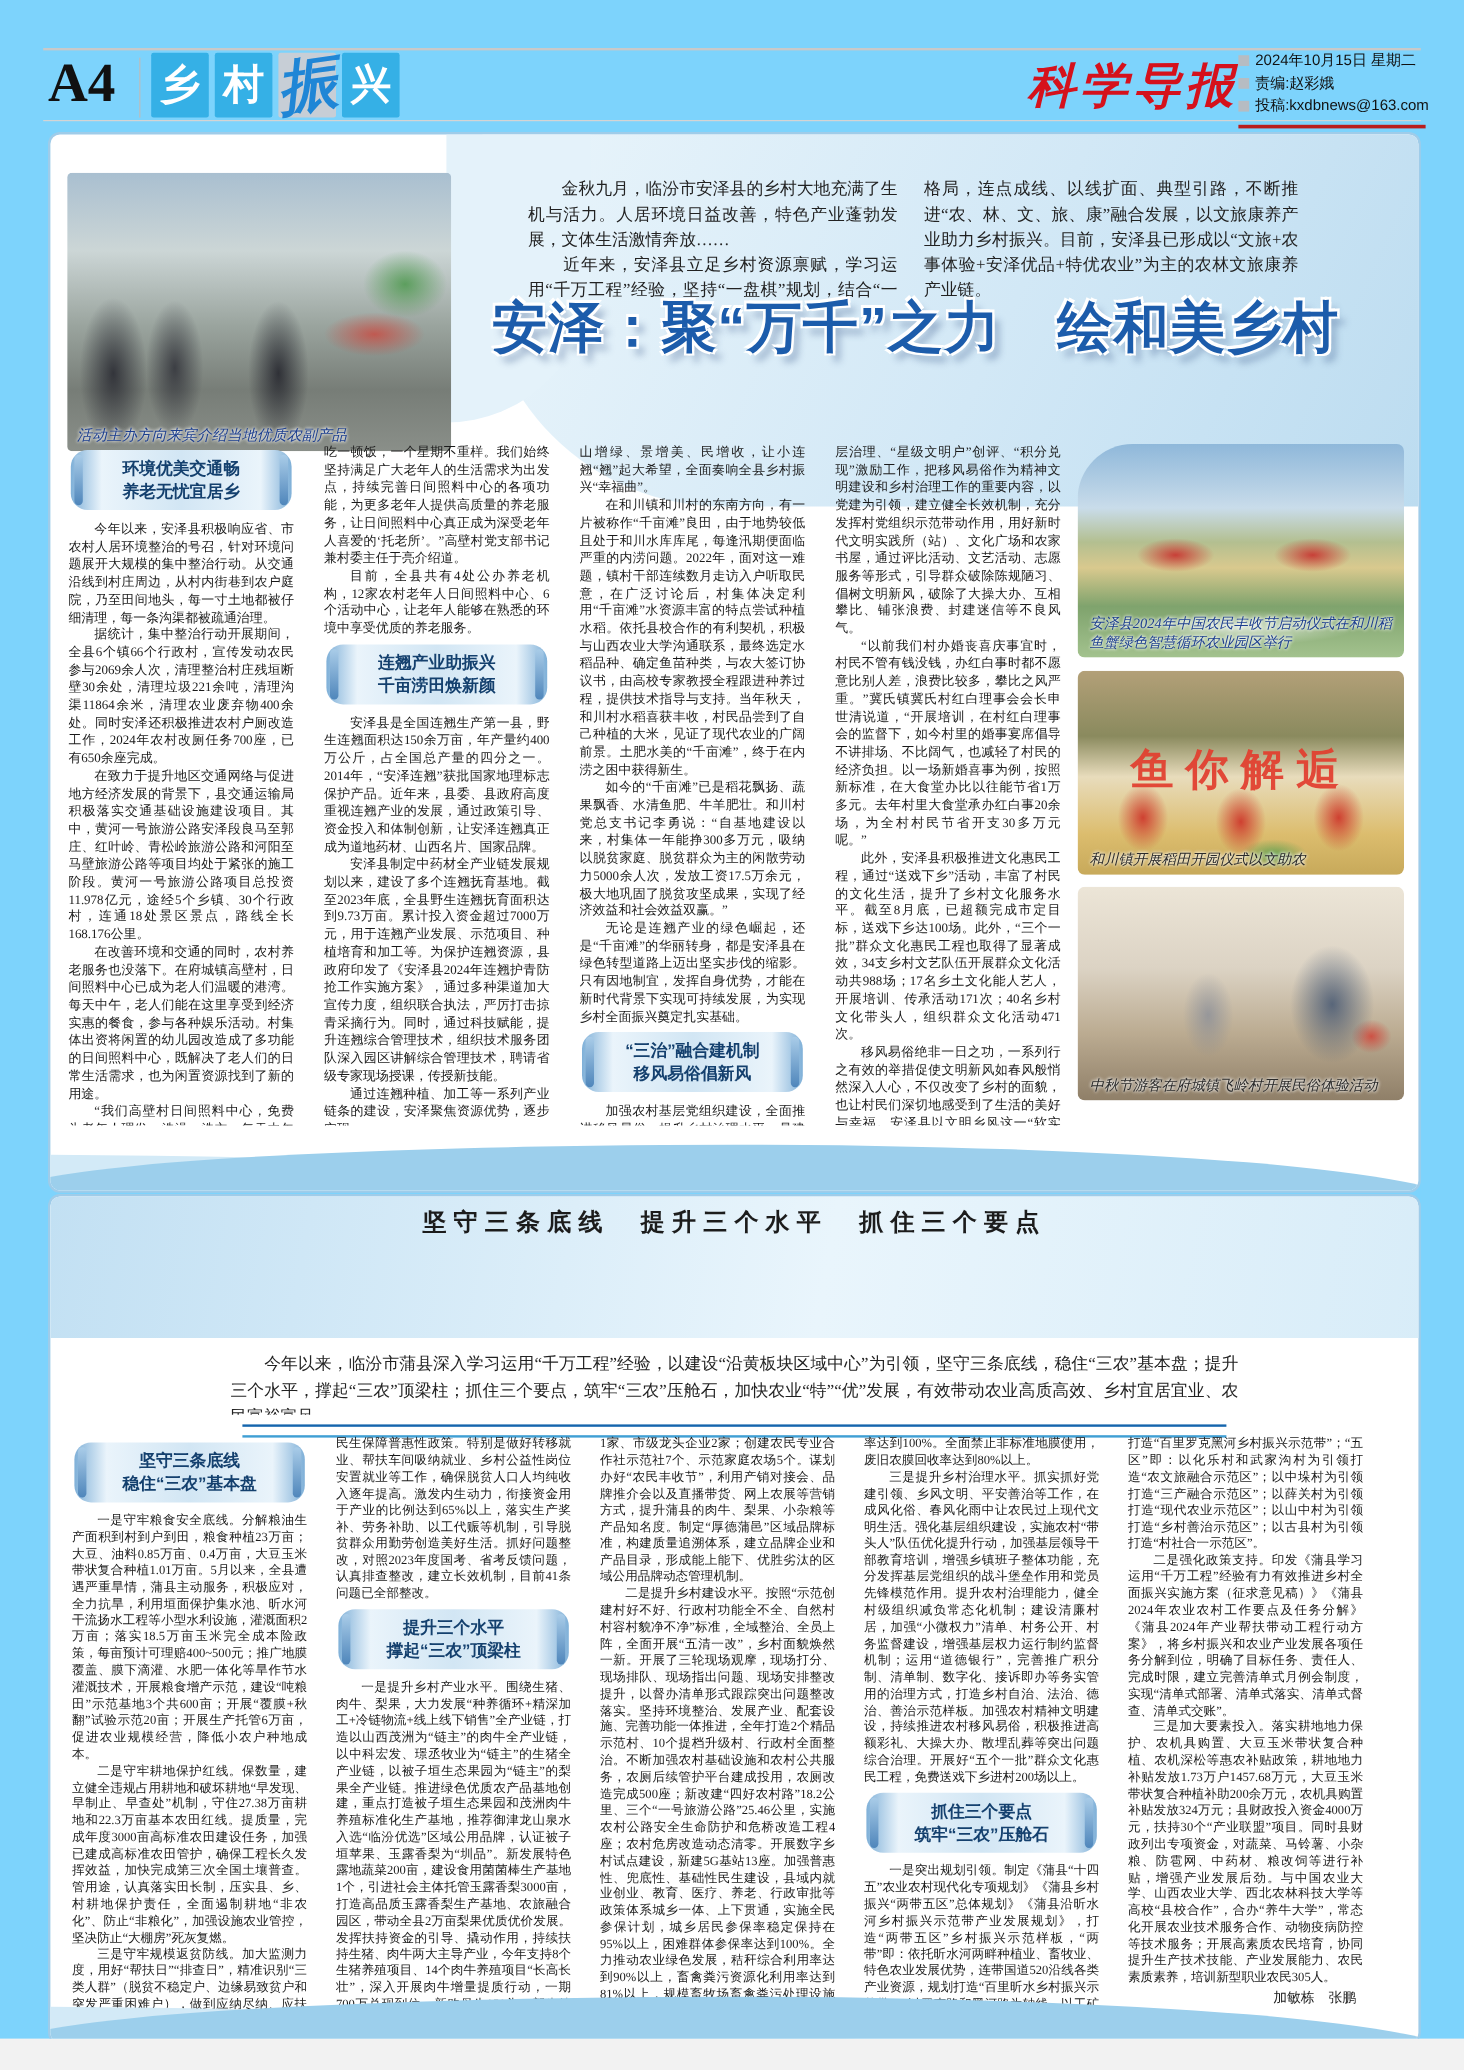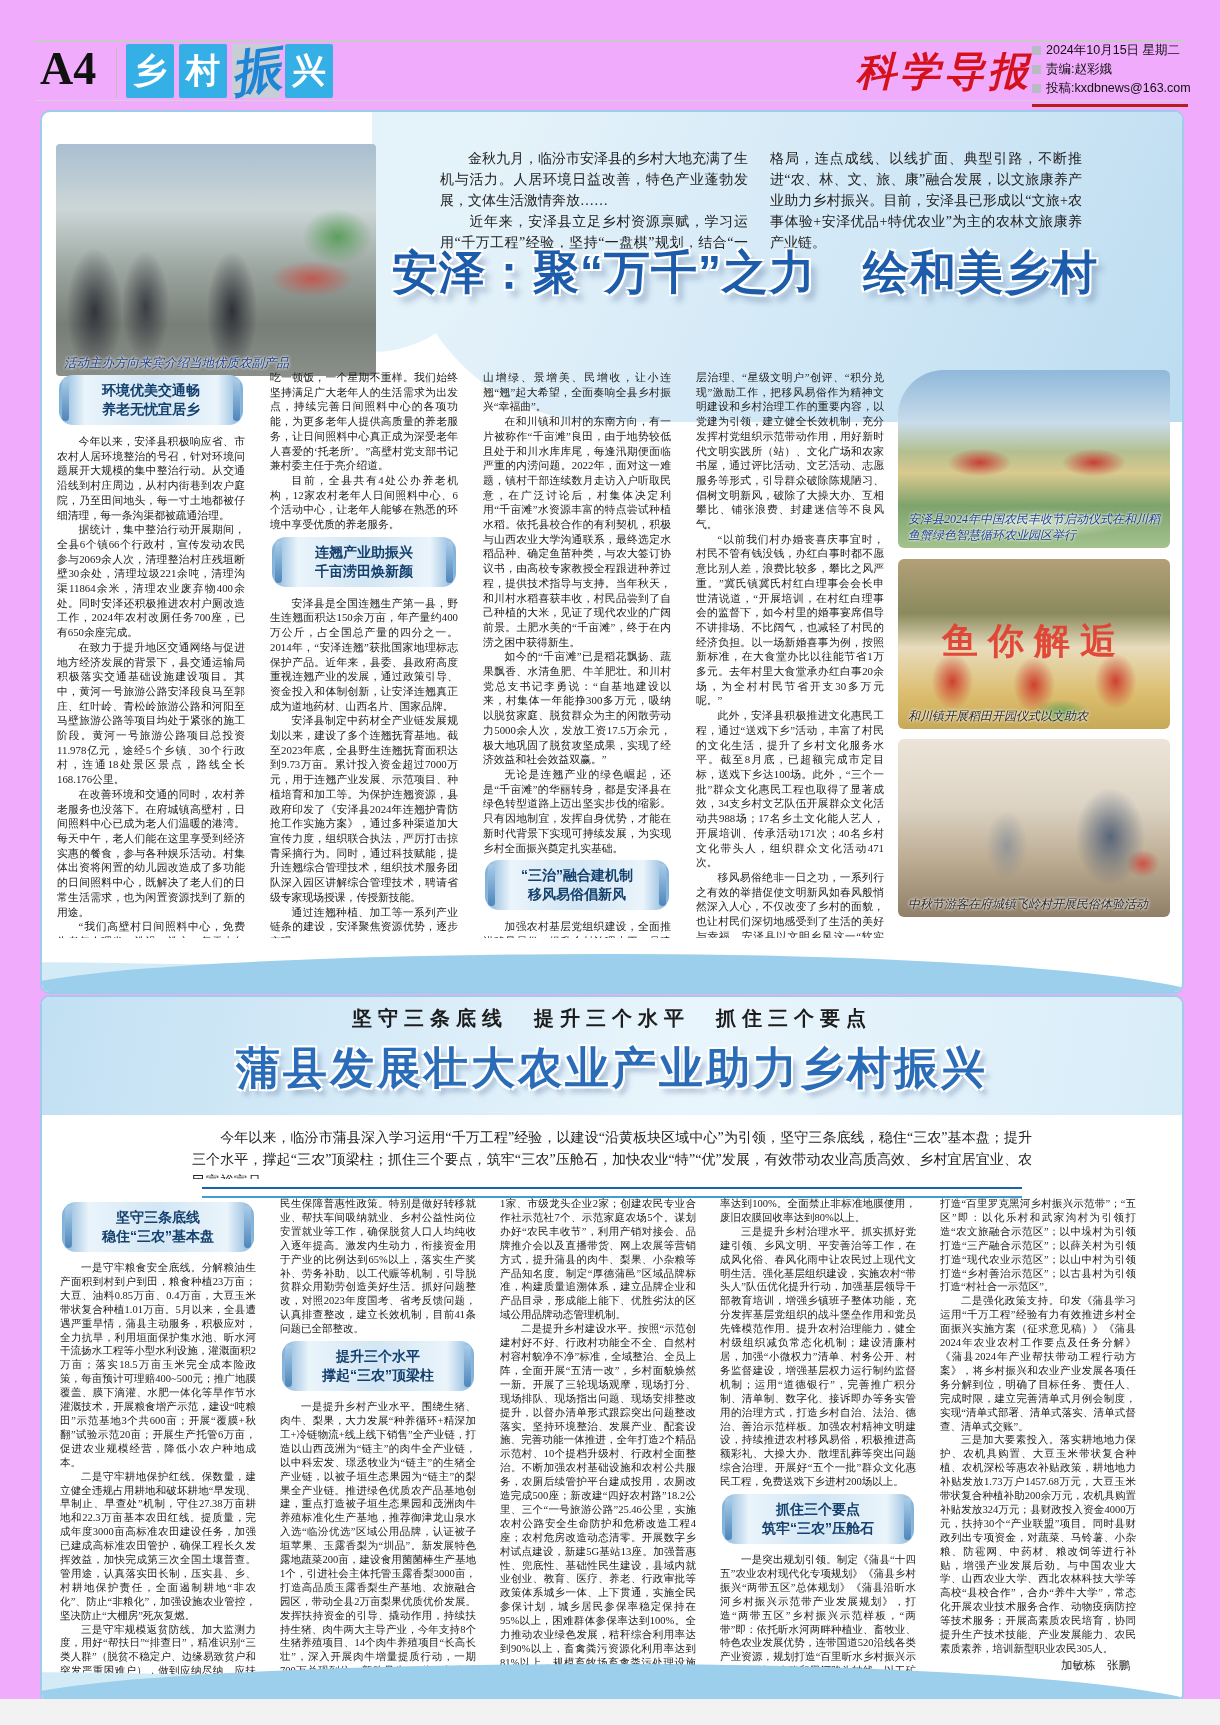--- a/index.html
+++ b/index.html
@@ -1,16 +1,16 @@
 <!DOCTYPE html>
 <html><head>
 <meta charset="utf-8">
 <style>
   html,body{margin:0;padding:0;background:#f2f2f2;}
-  .page{position:relative;width:1220px;height:1699px;margin:0 auto;background:#f0abfc;
+  .page{position:relative;width:1220px;height:1699px;margin:0 auto;background:#7dd3fc;
         font-family:"Liberation Serif","DejaVu Serif",serif;color:#1a1a1a;overflow:hidden;}
   .abs{position:absolute;}
 
   
   .hdr-topline{left:36px;top:40px;width:1148px;height:2px;background:#c9c9c9;}
   .hdr-underline{left:36px;top:100px;width:1148px;height:1px;background:#d4d4d4;}
   .page-no{left:40px;top:42px;font-size:46px;font-weight:bold;font-family:"Liberation Serif",serif;color:#111;}
   .hdr-vdiv{left:116px;top:48px;width:1px;height:50px;background:#bcbcbc;}
   .sec-boxes{left:126px;top:44px;display:flex;gap:5px;}
   .sec-box{width:48px;height:54px;background:#35b0e6;color:#fff;font-family:"Liberation Sans",sans-serif;
@@ -42,21 +42,21 @@
         radial-gradient(36px 86px at 55% 72%,rgba(20,20,30,.75),rgba(20,20,30,0) 70%),
         radial-gradient(50px 40px at 88% 40%,rgba(70,150,70,.8),rgba(70,150,70,0) 70%),
         radial-gradient(60px 26px at 80% 58%,rgba(210,60,50,.7),rgba(210,60,50,0) 70%),
         linear-gradient(180deg,#a9bfd0 0%,#ccd6d6 28%,#9aa49e 55%,#777d77 78%,#8a8f89 100%); margin-top: 24px;}
   .lead-cap{left:8px;right:8px;bottom:4px;color:#1d3f8f;font-size:12.5px;font-style:italic;
             text-shadow:0 0 3px #fff,0 0 3px #fff;}
   .intro{width:308px;height:102px;font-size:14px;line-height:21px;text-align:justify;white-space:pre-line;
          color:#222;overflow:hidden;}
   .intro1{left:398px;top:36px;}
   .intro2{left:728px;top:36px;width:312px;}
-  .headline-main{left:350px;top:130px;width:742px;font-family:"Liberation Sans",sans-serif;
+  .headline-main{left:350px;top:130px;width:742px;text-align:center;font-family:"Liberation Sans",sans-serif;
       font-weight:900;font-size:46px;letter-spacing:1px;color:#1c5cab;white-space:nowrap;
       text-shadow:2px 2px 0 #fff,-2px -2px 0 #fff,2px -2px 0 #fff,-2px 2px 0 #fff,6px 7px 6px rgba(60,90,140,.4);}
 
   .col{overflow:hidden;text-align:justify;}
   .tcol{top:258px;height:568px;width:188px;font-size:10.8px;line-height:14.7px;}
   .tcol1{left:15px;} .tcol2{left:228px;} .tcol3{left:441px;} .tcol4{left:654px;}
   .bcol{top:200px;height:482px;width:196px;font-size:10.5px;line-height:13.9px;}
   .bcol1{left:18px;} .bcol2{left:238px;} .bcol3{left:458px;} .bcol4{left:678px;} .bcol5{left:898px;}
 
   .para{text-indent:2em;margin:0;}
@@ -204,21 +204,20 @@
       <div class="sp-cap cap-dark">中秋节游客在府城镇飞岭村开展民俗体验活动</div>
     </div>
 
     <div class="abs wave2"></div>
     <div class="abs wave1"></div>
   </div>
 
   <div class="abs box box-bottom">
     <div class="abs banner">
       <div class="abs kicker">坚守三条底线　提升三个水平　抓住三个要点</div>
-      <div class="abs headline-bottom">蒲县发展壮大农业产业助力乡村振兴</div>
     </div>
     <div class="abs bintro">　　今年以来，临汾市蒲县深入学习运用“千万工程”经验，以建设“沿黄板块区域中心”为引领，坚守三条底线，稳住“三农”基本盘；提升三个水平，撑起“三农”顶梁柱；抓住三个要点，筑牢“三农”压舱石，加快农业“特”“优”发展，有效带动农业高质高效、乡村宜居宜业、农民富裕富足。</div>
     <div class="abs brule"></div>
 
     <div class="abs col bcol bcol1">
         <div class="pill">坚守三条底线
 稳住“三农”基本盘</div>
         <div class="para">一是守牢粮食安全底线。分解粮油生产面积到村到户到田，粮食种植23万亩；大豆、油料0.85万亩、0.4万亩，大豆玉米带状复合种植1.01万亩。5月以来，全县遭遇严重旱情，蒲县主动服务，积极应对，全力抗旱，利用垣面保护集水池、昕水河干流扬水工程等小型水利设施，灌溉面积2万亩；落实18.5万亩玉米完全成本险政策，每亩预计可理赔400~500元；推广地膜覆盖、膜下滴灌、水肥一体化等旱作节水灌溉技术，开展粮食增产示范，建设“吨粮田”示范基地3个共600亩；开展“覆膜+秋翻”试验示范20亩；开展生产托管6万亩，促进农业规模经营，降低小农户种地成本。</div>
         <div class="para">二是守牢耕地保护红线。保数量，建立健全违规占用耕地和破坏耕地“早发现、早制止、早查处”机制，守住27.38万亩耕地和22.3万亩基本农田红线。提质量，完成年度3000亩高标准农田建设任务，加强已建成高标准农田管护，确保工程长久发挥效益，加快完成第三次全国土壤普查。管用途，认真落实田长制，压实县、乡、村耕地保护责任，全面遏制耕地“非农化”、防止“非粮化”，加强设施农业管控，坚决防止“大棚房”死灰复燃。</div>
         <div class="para">三是守牢规模返贫防线。加大监测力度，用好“帮扶日”“排查日”，精准识别“三类人群”（脱贫不稳定户、边缘易致贫户和突发严重困难户），做到应纳尽纳、应扶尽扶。强化帮扶措施，统筹落实好教育、医疗、住房、饮水等</div>

